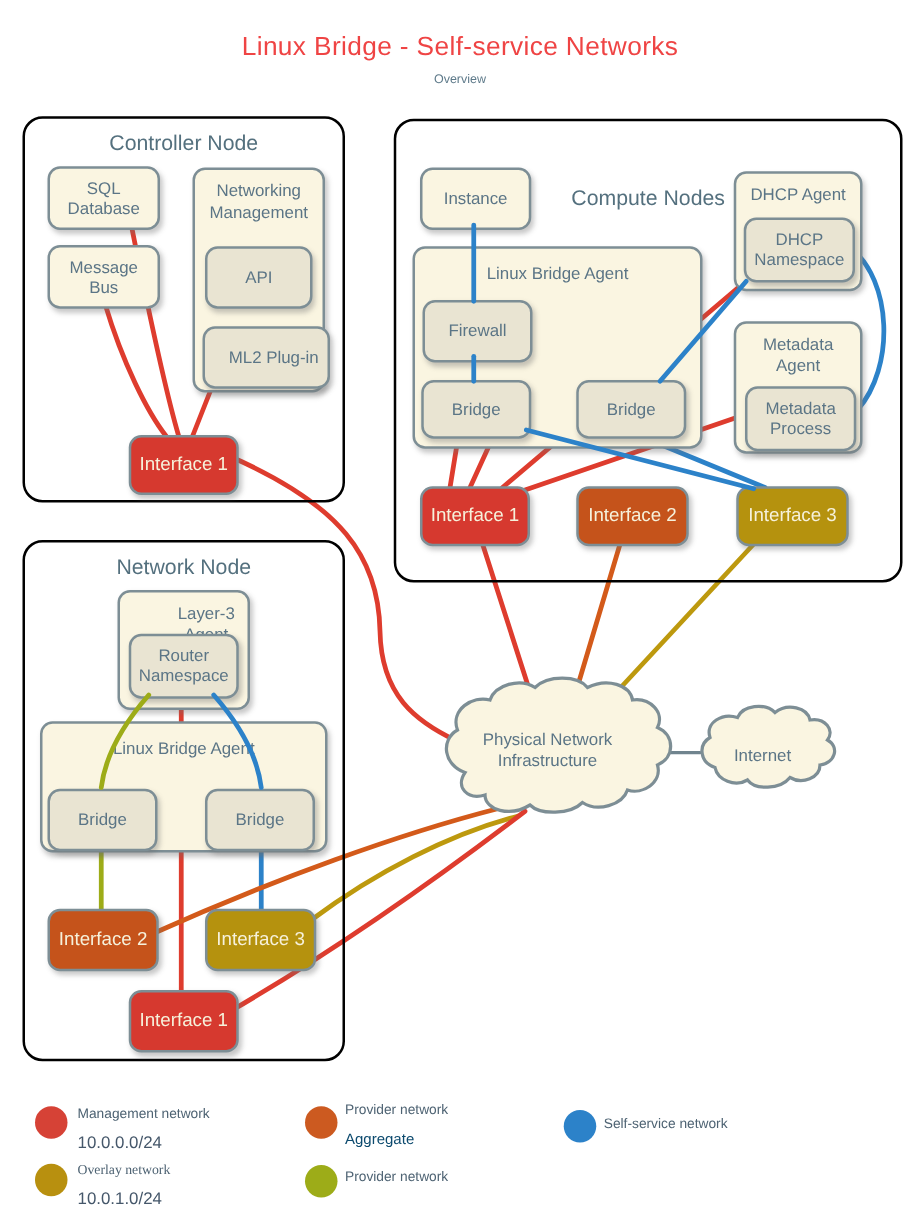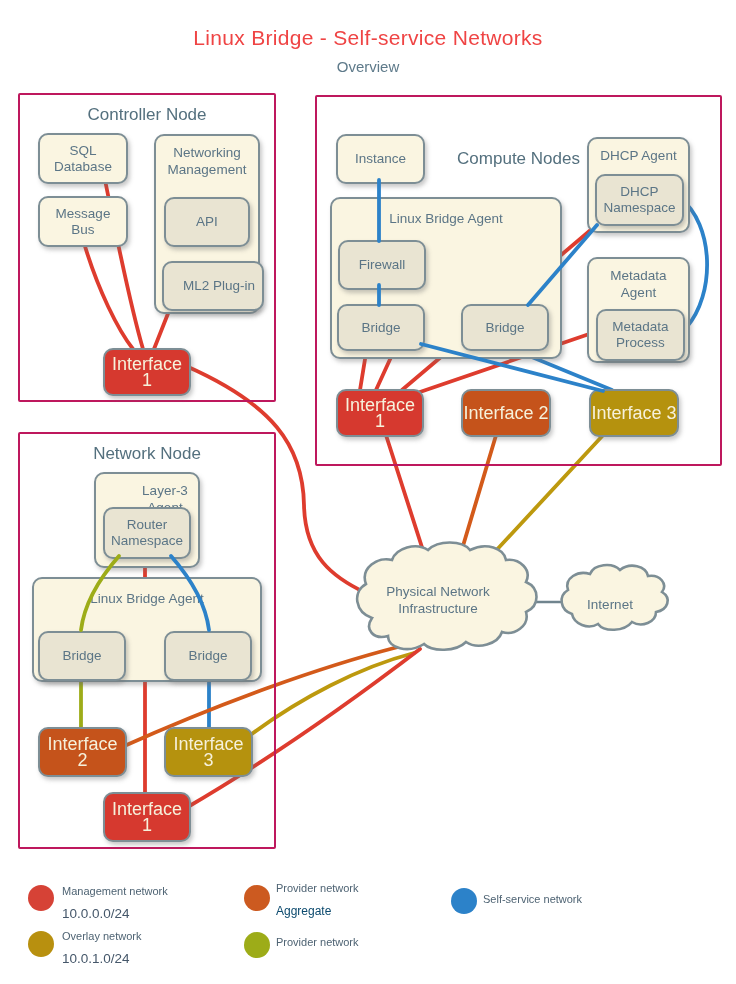--- a/index.html
+++ b/index.html
@@ -3,36 +3,36 @@
 <meta charset="utf-8">
 <style>
   html,body{margin:0;padding:0;}
   body{
     width:736px;height:984px;position:relative;background:#ffffff;
     font-family:"Liberation Sans", sans-serif;overflow:hidden;
   }
   .abs{position:absolute;}
   
   .main-title{left:0;right:0;top:26px;text-align:center;font-size:21px;color:#ef4444;letter-spacing:.3px;}
-  .sub-title{left:0;right:0;top:58px;text-align:center;font-size:15px;color:#5e7a8a;}
+  .sub-title{left:0;right:0;top:58px;text-align:center;font-size:10px;color:#5e7a8a;}
   .node-title{font-size:17px;color:#54707e;text-align:center;}
   .txt{white-space:pre-line;}
   
-  .group{border:2px solid #be185d;border-radius:2px;background:transparent;z-index:2;}
+  .group{border:2px solid #000000;border-radius:16px;background:transparent;z-index:2;}
   
   .box{border:2px solid #7d8e95;border-radius:10px;z-index:2;
        box-shadow:2px 3px 4px rgba(110,110,110,0.38);
        display:flex;align-items:center;justify-content:center;
        font-size:13.5px;line-height:16px;color:#5b7586;text-align:center;}
   .cream{background:#faf5e1;}
   .tan{background:#e9e4d2;}
   .holder{display:block;} 
   .holder .box-label{position:absolute;left:0;right:0;text-align:center;color:#5b7586;
        font-size:13.5px;line-height:17px;white-space:pre-line;}
-  .iface{color:#f6f1db;font-size:18px;}
+  .iface{color:#f6f1db;font-size:15px;}
   .if-red{background:#d6392f;}
   .if-orange{background:#c5531b;}
   .if-gold{background:#b5920e;}
   
   svg.layer{position:absolute;left:0;top:0;}
   #under{z-index:1;}
   #mid{z-index:2;}
   #over{z-index:3;}
   path{fill:none;stroke-linecap:round;}
   .ln{stroke-width:3.8px;}
@@ -163,17 +163,17 @@
 <div class="abs lg-sub" style="left:62px;top:906px;">10.0.0.0/24</div>
 
 <div class="abs dot" style="left: 244px; top: 885px; background: rgb(204, 90, 32);"></div>
 <div class="abs lg-label" style="left:276px;top:882px;">Provider network</div>
 <div class="abs lg-sub-sm" style="left:276px;top:904px;">Aggregate</div>
 
 <div class="abs dot" style="left: 451px; top: 888px; background: rgb(44, 130, 201);"></div>
 <div class="abs lg-label" style="left:483px;top:893px;">Self-service network</div>
 
 <div class="abs dot" style="left: 28px; top: 931px; background: rgb(184, 144, 15);"></div>
-<div class="abs lg-label" style="left:62px;top:930px;">Overlay network</div>
+<div class="abs lg-label" style="left:62px;top:930px;font-family:Liberation Serif, serif;">Overlay network</div>
 <div class="abs lg-sub" style="left:62px;top:951px;">10.0.1.0/24</div>
 
 <div class="abs dot" style="left: 244px; top: 932px; background: rgb(157, 172, 24);"></div>
 <div class="abs lg-label" style="left:276px;top:936px;">Provider network</div>
 
 </body></html>

